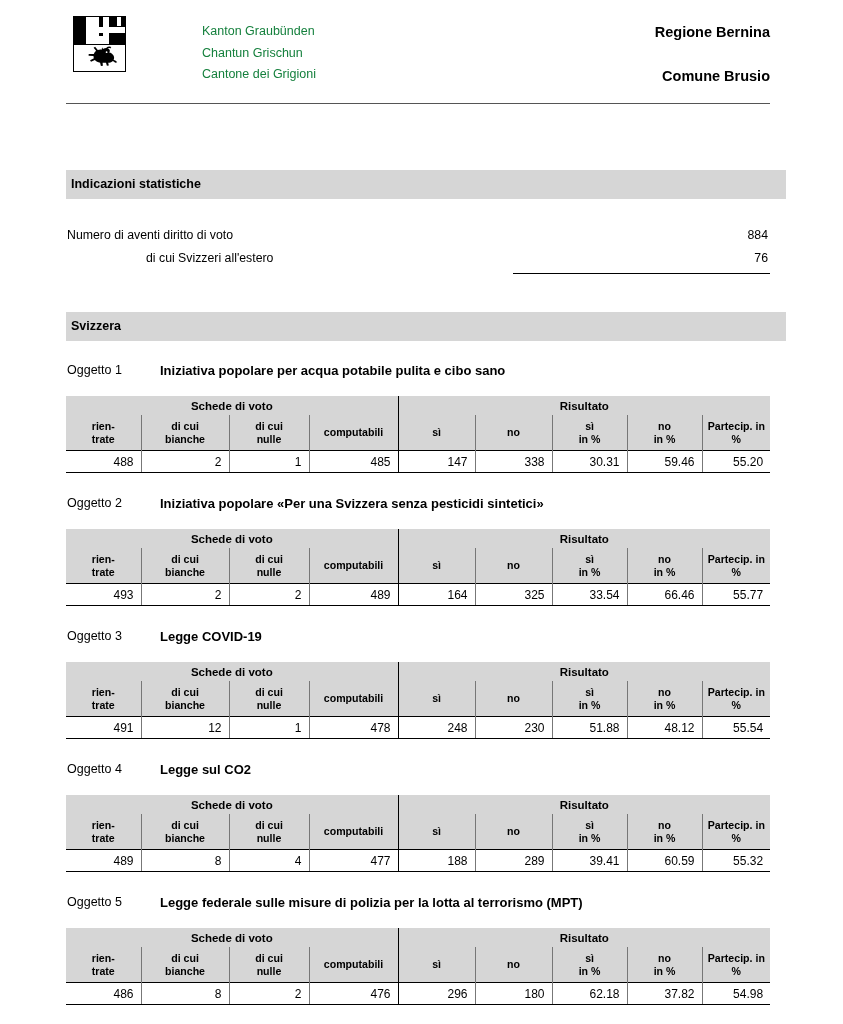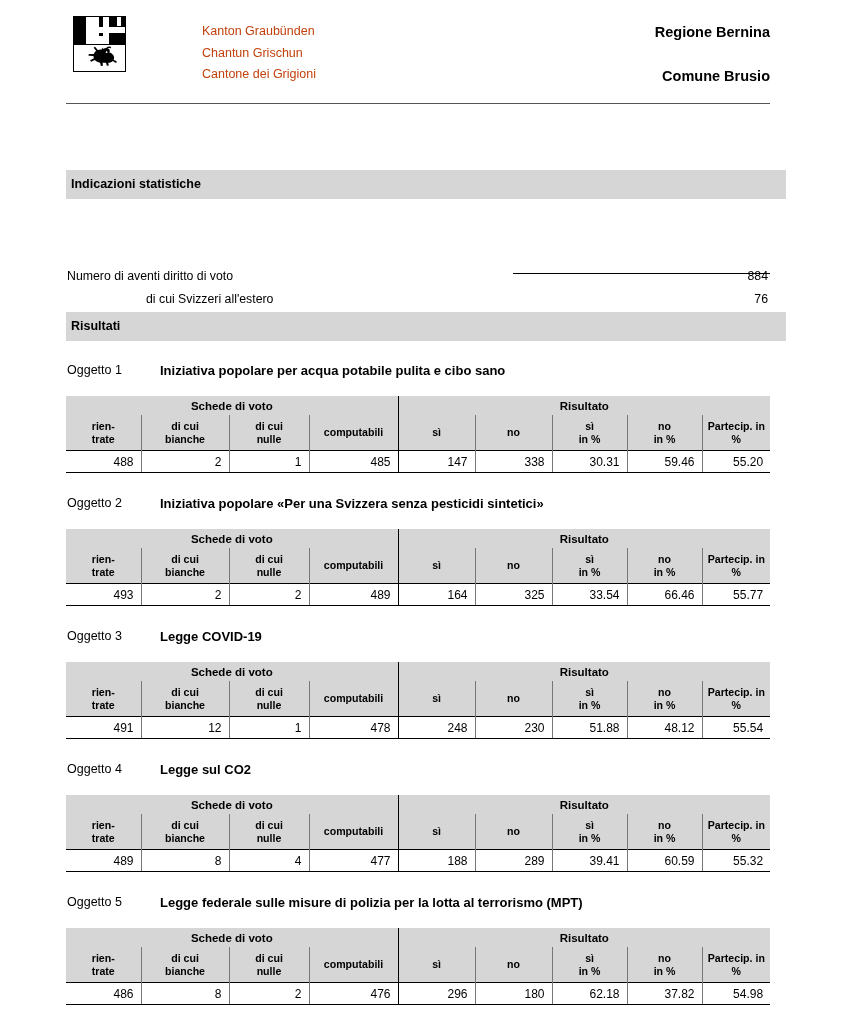--- a/index.html
+++ b/index.html
@@ -33,21 +33,21 @@
     position: absolute;
     left: 7px; top: 4px;
     width: 53px; height: 56px;
   }
   .crest svg { display: block; }
   .org-lines {
     position: absolute;
     left: 136px; top: 9px;
     font-size: 12.5px;
     line-height: 21.5px;
-    color: #c2410c;
+    color: #15803d;
   }
   .right-titles {
     position: absolute;
     right: 0px; top: 11px;
     text-align: right;
     font-size: 14.5px;
     font-weight: bold;
     line-height: 19px;
   }
   .right-titles .t2 { margin-top: 25px; }
@@ -87,21 +87,20 @@
   #bar-stats { top: 170px; }
   #bar-results { top: 312px; }
 
   
   .stat-row {
     position: absolute;
     left: 66px;
     width: 704px;
     height: 20px;
     font-size: 12.3px;
-    margin-top: 41px;
   }
   .stat-row .lbl {
     position: absolute;
     top: 0;
   }
   .stat-row .val {
     position: absolute;
     right: 2px;
     top: 0;
     text-align: right;
@@ -251,21 +250,21 @@
     <span class="lbl">Numero di aventi diritto di voto</span>
     <span class="val">884</span>
   </div>
   <div class="stat-row" id="stat-row-1">
     <span class="lbl">di cui Svizzeri all'estero</span>
     <span class="val">76</span>
   </div>
   <div class="stat-underline"></div>
 
   <div class="section-bar" id="bar-results">
-    <span>Risultati</span>
+    <span>Svizzera</span>
   </div>
 
   <div id="objects-container">
       <div class="obj-block" style="top: 363px;">
         <div class="obj-heading">
           <span class="obj-num">Oggetto 1</span>
           <span class="obj-title">Iniziativa popolare per acqua potabile pulita e cibo sano</span>
         </div>
         <table class="vtable">
           <colgroup>

